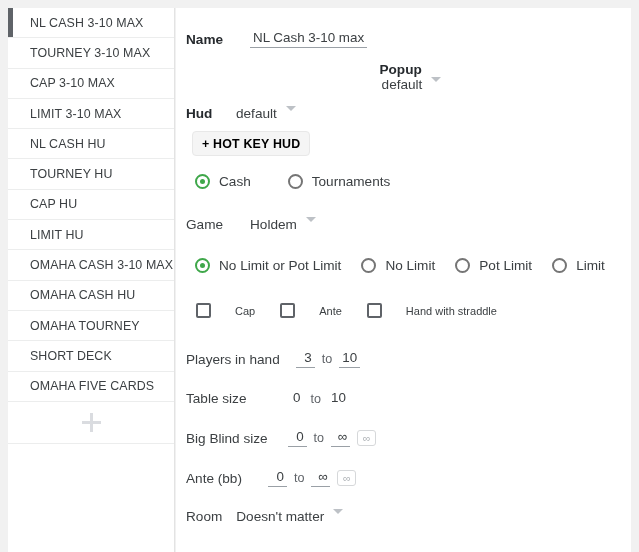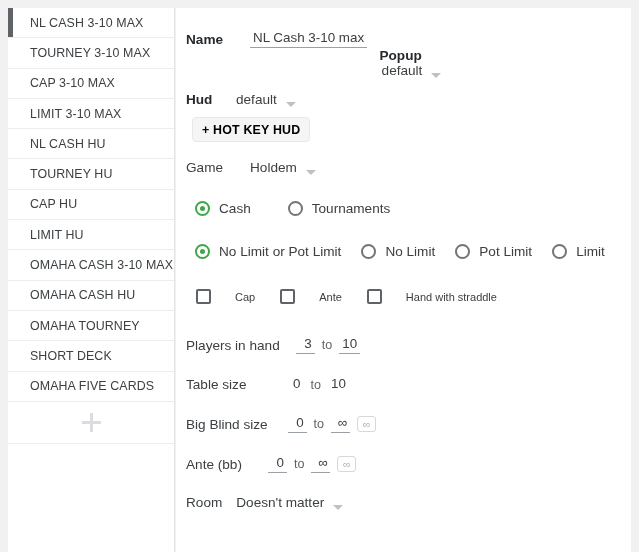--- a/index.html
+++ b/index.html
@@ -101,21 +101,21 @@
     font-size: 13.4px;
     color: #3c4043;
     padding: 0 3px 1px 3px;
     display: inline-block;
     line-height: 16px;
   }
   .num { text-align: right; min-width: 19px; }
 
   .select {
     display: inline-flex;
-    align-items: flex-end;
+    align-items: flex-start;
     gap: 9px;
     cursor: pointer;
   }
   .select .sv { font-size: 13.6px; color: #3c4043; }
   .caret {
     width: 0; height: 0;
     border-left: 5px solid transparent;
     border-right: 5px solid transparent;
     border-top: 5px solid #bdc1c6;
     display: block;
@@ -225,21 +225,21 @@
     <div class="side-item">
       <span>OMAHA FIVE CARDS</span>
     </div>
     <div class="side-add">
       <span class="plus-icon"></span>
     </div>
   </div>
 
   <div id="main">
 
-    <div class="row" style="">
+    <div class="row" style="margin-bottom:14px;">
       <span class="lbl-bold" style="width:58px;">Name</span>
       <span class="underline-val" style="margin-left:6px;min-width:110px;">NL Cash 3-10 max</span>
     </div>
 
     <div class="row" style="margin-bottom:14px;flex-direction:column;">
       <span class="lbl-bold" style="width:58px;">Popup</span>
       <span class="select" style="margin-left:6px;">
         <span class="sv">default</span>
         <span class="caret"></span>
       </span>
@@ -250,36 +250,36 @@
       <span class="select" style="margin-left:6px;">
         <span class="sv">default</span>
         <span class="caret"></span>
       </span>
     </div>
 
     <div class="row" style="margin-bottom:18px;padding-left:6px;">
       <span class="hotkey-btn">+ HOT KEY HUD</span>
     </div>
 
+    <div class="row" style="margin-bottom:28px;padding-left:9px;">
+      <span class="radio-wrap">
+        <span class="radio on"></span>
+        <span class="radio-lbl">Cash</span>
+      </span>
+      <span class="radio-wrap" style="margin-left:37px;">
+        <span class="radio"></span>
+        <span class="radio-lbl">Tournaments</span>
+      </span>
+    </div>
+
     <div class="row" style="margin-bottom:26px;">
       <span class="lbl-plain" style="width:58px;">Game</span>
       <span class="select" style="margin-left:6px;">
         <span class="sv">Holdem</span>
         <span class="caret"></span>
-      </span>
-    </div>
-
-    <div class="row" style="margin-bottom:28px;padding-left:9px;">
-      <span class="radio-wrap">
-        <span class="radio on"></span>
-        <span class="radio-lbl">Cash</span>
-      </span>
-      <span class="radio-wrap" style="margin-left:37px;">
-        <span class="radio"></span>
-        <span class="radio-lbl">Tournaments</span>
       </span>
     </div>
 
     <div class="row" style="margin-bottom:30px;padding-left:9px;">
       <span class="radio-wrap">
         <span class="radio on"></span>
         <span class="radio-lbl">No Limit or Pot Limit</span>
       </span>
       <span class="radio-wrap" style="margin-left:20px;">
         <span class="radio"></span>

